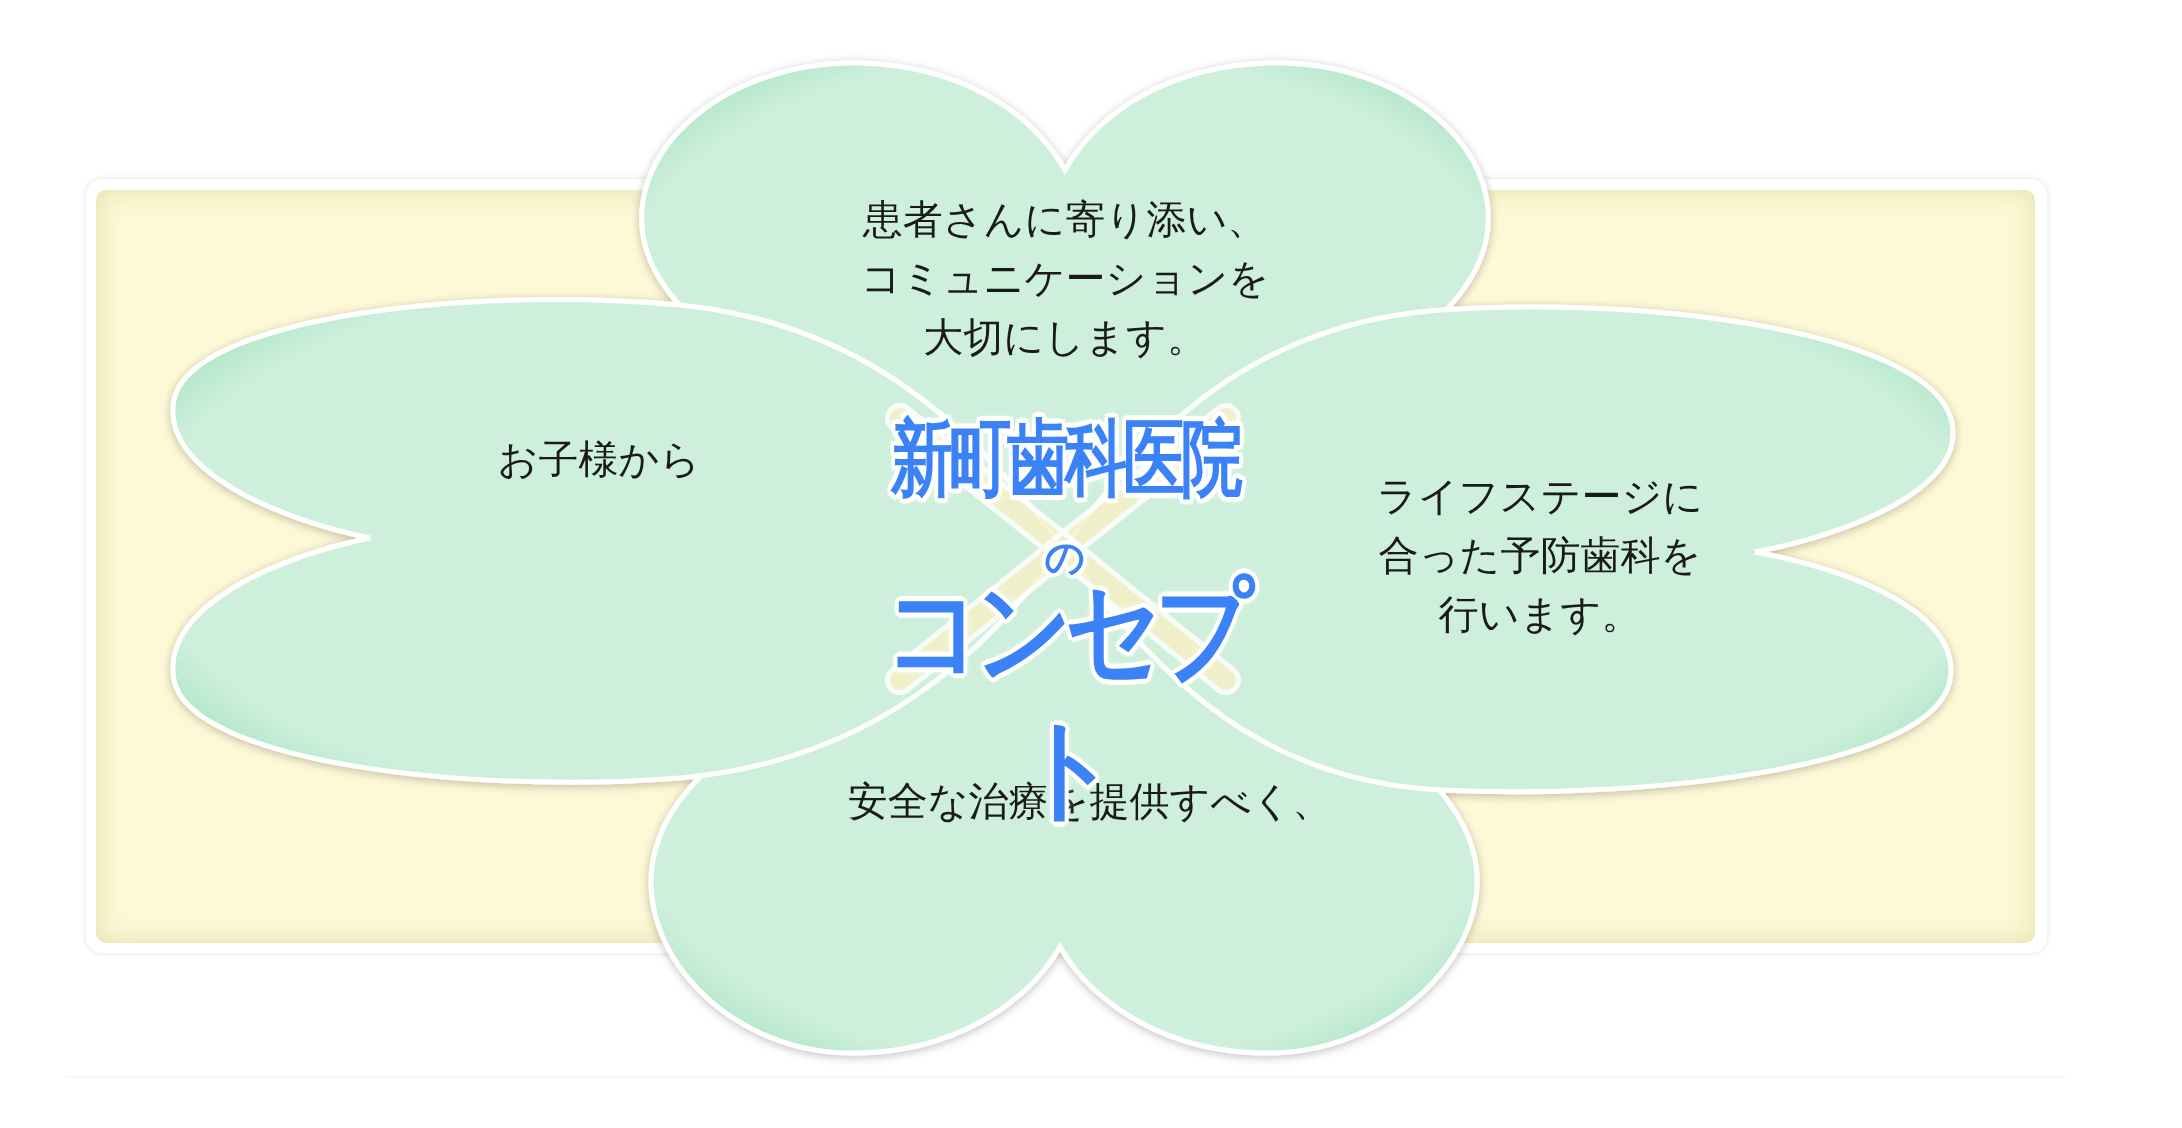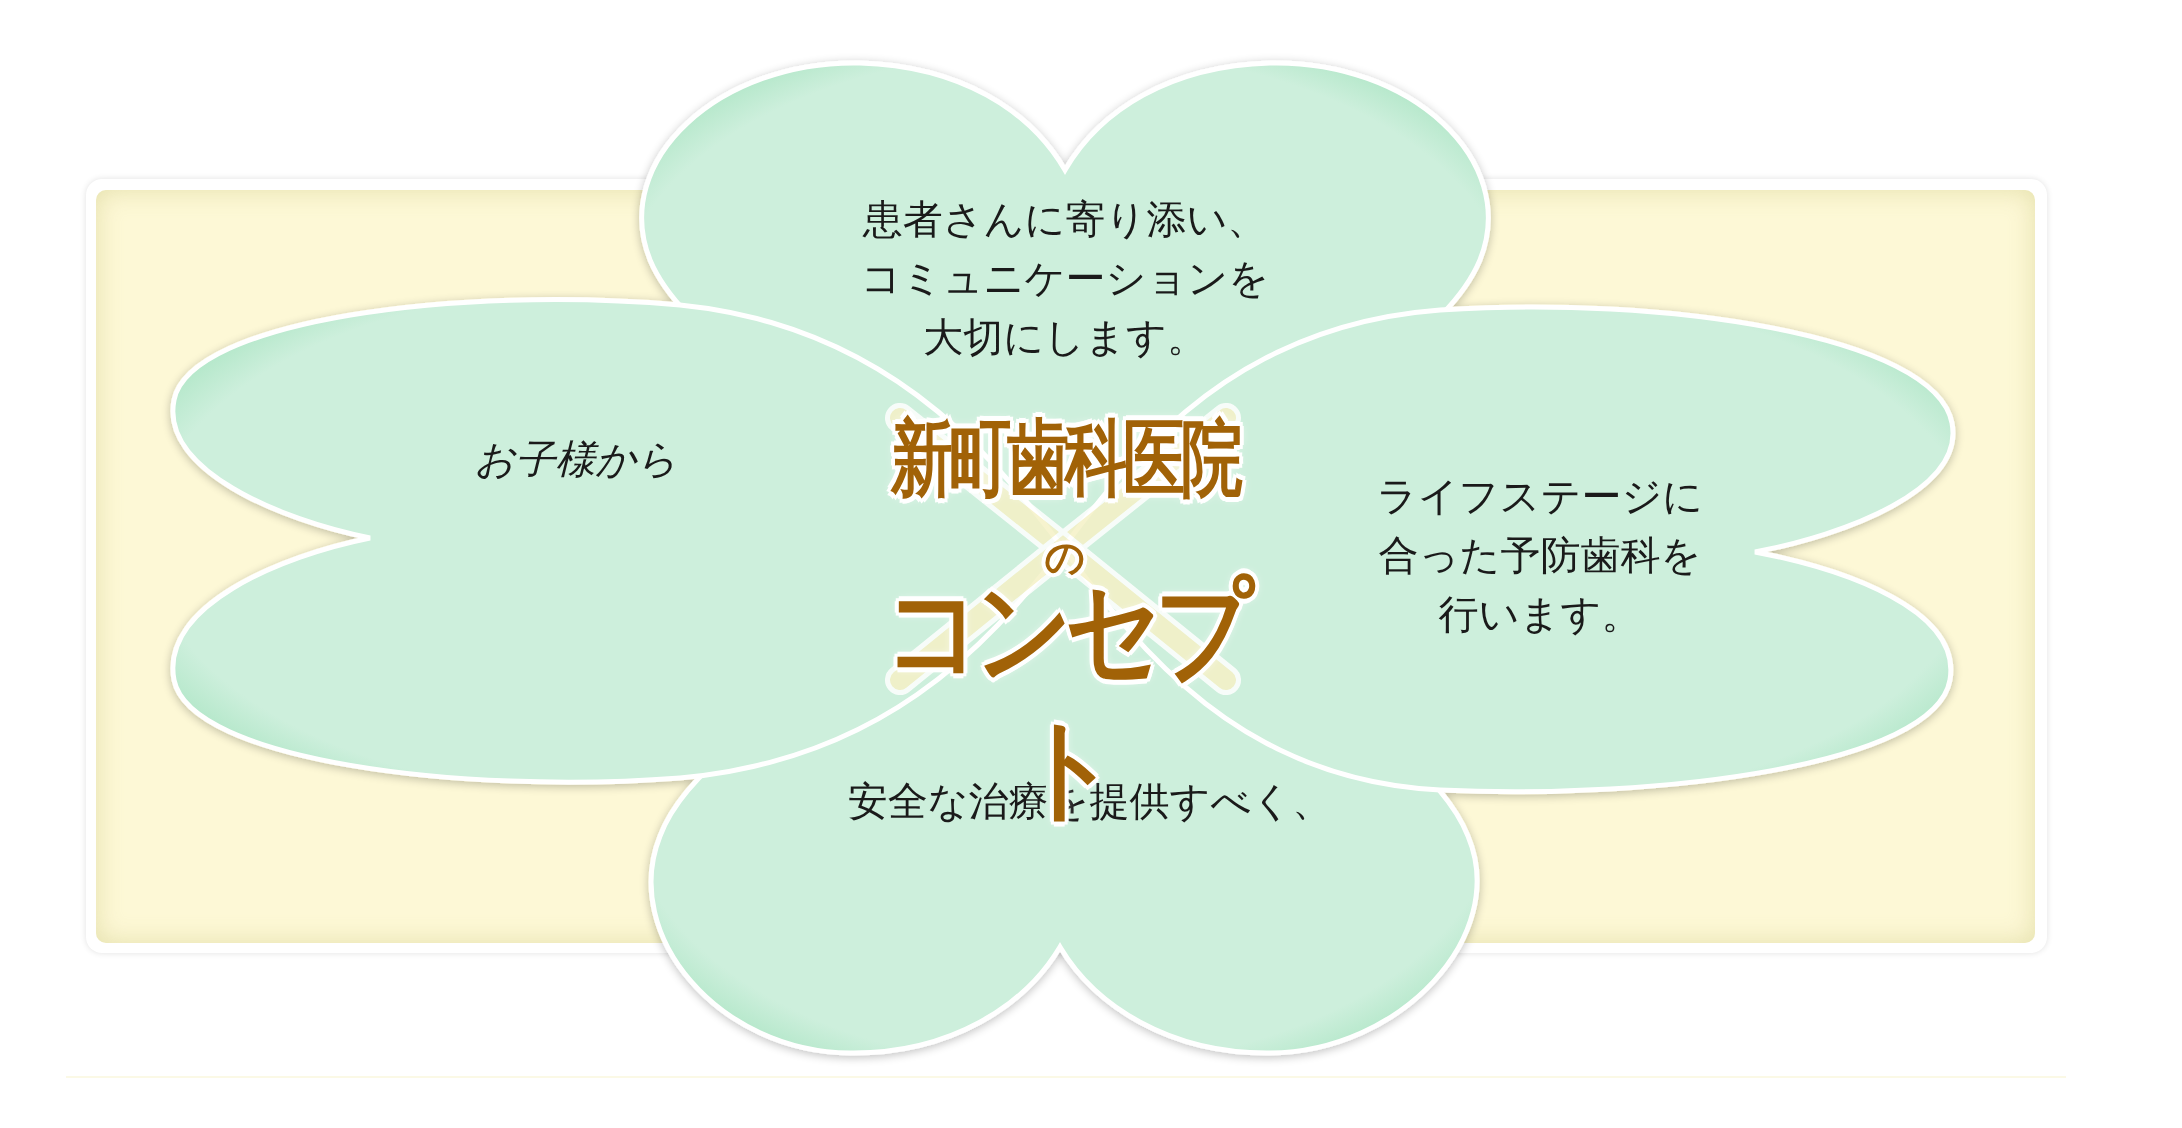--- a/index.html
+++ b/index.html
@@ -51,30 +51,30 @@
       position: absolute;
       color: #1a1a1a;
       font-size: 40px;
       line-height: 59px;
       text-align: center;
       white-space: nowrap;
       letter-spacing: 0px;
     }
     .petal-text span { display: block; }
     .t-top    { left: 815px;  top: 190px; width: 500px; }
-    .t-left   { left: 356px;  top: 430px; width: 440px; font-style: italic; }
+    .t-left   { left: 379px;  top: 430px; width: 440px; }
     .t-right  { left: 1320px; top: 467px; width: 440px; }
     .t-bottom { left: 790px;  top: 772px; width: 600px; }
 
     .logo {
       position: absolute;
       left: 870px; top: 415px;
       width: 390px; height: 310px;
       text-align: center;
-      color: #a16207;
+      color: #3b82f6;
       font-family: "DejaVu Sans", sans-serif;
       font-weight: bold;
       -webkit-text-stroke: 0;
       text-shadow:
         -3px -3px 0 #fff, 3px -3px 0 #fff, -3px 3px 0 #fff, 3px 3px 0 #fff,
         0 -4px 0 #fff, 0 4px 0 #fff, -4px 0 0 #fff, 4px 0 0 #fff,
         0 0 10px rgba(255,255,255,0.9);
     }
     .logo-clinic {
       display: block;

